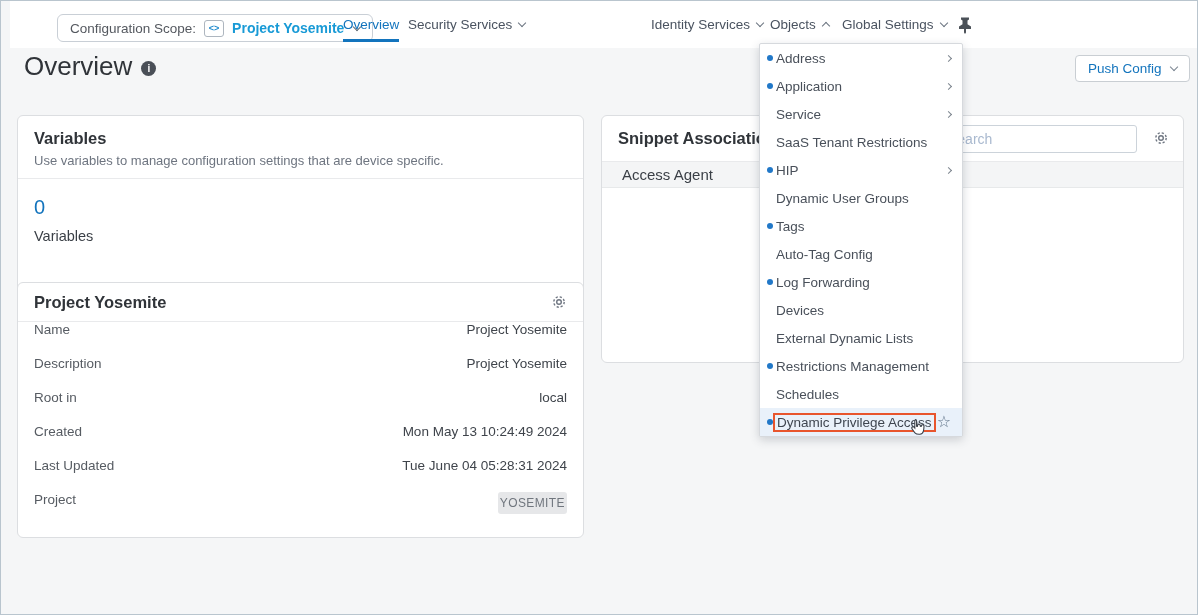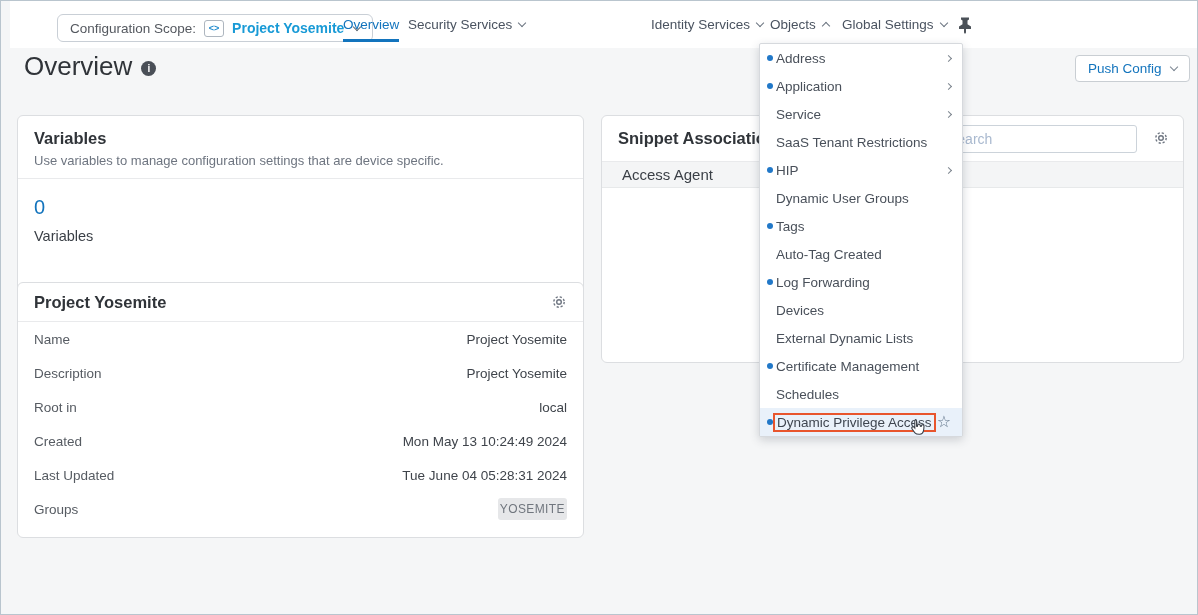--- a/index.html
+++ b/index.html
@@ -45,21 +45,21 @@
   .vars-card { left:16px; top:114px; width:567px; height:184px; }
   .vars-head { padding:13px 16px 10px; border-bottom:1px solid #e9eaec; }
   .vars-desc { margin-top:5px; font-size:13px; color:#6e7580; }
   .vars-body { padding:17px 16px; }
   .vars-count { font-size:20px; color:#1374bd; }
   .vars-count-label { margin-top:9px; font-size:14.5px; color:#3a3f46; }
 
   .proj-card { left:16px; top:281px; width:567px; height:256px; }
   .proj-head { height:39px; display:flex; align-items:center; justify-content:space-between;
                padding:0 16px; border-bottom:1px solid #e9eaec; }
-  .proj-row { height:34px; display:flex; align-items:center; justify-content:space-between; padding:0 16px;gap:13px; }
+  .proj-row { height:34px; display:flex; align-items:flex-start; justify-content:space-between; padding:0 16px;gap:13px; }
   .proj-label { font-size:13.5px; color:#565b62; }
   .proj-value { font-size:13.5px; color:#3f444b; }
   .badge { background:#e6e7e9; color:#70767e; font-size:12px; letter-spacing:.4px; padding:4px 2px; border-radius:3px; }
 
   .snip-card { left:600px; top:114px; width:583px; height:248px; }
   .snip-head { height:46px; border-bottom:1px solid #e9eaec; position:relative; }
   .snip-head .card-title { position:absolute; left:16px; top:13px; }
   .snip-search { position:absolute; left:335px; top:9px; width:200px; height:28px; border:1px solid #ccd3da;
                  border-radius:3px; padding:0 10px; font-size:14px; font-family:inherit; color:#3f444b; outline:none; }
   .snip-search::placeholder { color:#a9b9cf; }
@@ -168,21 +168,21 @@
     </div>
     <div class="proj-row">
       <span class="proj-label">Created</span>
       <span class="proj-value">Mon May 13 10:24:49 2024</span>
     </div>
     <div class="proj-row">
       <span class="proj-label">Last Updated</span>
       <span class="proj-value">Tue June 04 05:28:31 2024</span>
     </div>
     <div class="proj-row">
-      <span class="proj-label">Groups</span>
+      <span class="proj-label">Project</span>
       <span class="badge">YOSEMITE</span>
     </div>
   </div>
 
   <div class="card snip-card">
     <div class="snip-head">
       <span class="card-title">Snippet Associations</span>
       <input class="snip-search" placeholder="Search" style="">
       <span class="snip-gear gear-icon">
         <svg width="16" height="16" viewBox="0 0 16 16">
@@ -220,35 +220,35 @@
       <span class="chev-right"></span>
     </div>
     <div class="menu-item">
       <span>Dynamic User Groups</span>
     </div>
     <div class="menu-item">
       <span class="menu-dot"></span>
       <span>Tags</span>
     </div>
     <div class="menu-item">
-      <span>Auto-Tag Created</span>
+      <span>Auto-Tag Config</span>
     </div>
     <div class="menu-item">
       <span class="menu-dot"></span>
       <span>Log Forwarding</span>
     </div>
     <div class="menu-item">
       <span>Devices</span>
     </div>
     <div class="menu-item">
       <span>External Dynamic Lists</span>
     </div>
     <div class="menu-item">
       <span class="menu-dot"></span>
-      <span>Certificate Management</span>
+      <span>Restrictions Management</span>
     </div>
     <div class="menu-item">
       <span>Schedules</span>
     </div>
     <div class="menu-item hl">
       <span class="menu-dot"></span>
       <span class="hl-box">Dynamic Privilege Access</span>
       <span class="cursor-icon">
         <svg width="17" height="19" viewBox="0 0 17 19">
           <path d="M5.2 1.6c.8 0 1.4.6 1.4 1.4v5.2l.8.1.2-1c.1-.7.8-1.2 1.5-1.1.6.1 1 .5 1.1 1.1l.2 1 .8.1.2-.7c.2-.7.9-1.1 1.6-.9.6.2 1 .7 1 1.3 0 0-.1 3.4-.6 5.1-.4 1.7-1.7 3-3.5 3-2.3.1-3.6.1-4.7-1-1-1-3.2-4.4-3.2-4.4-.4-.5-.3-1.3.2-1.8.5-.5 1.3-.4 1.8.1l.8.9V3c0-.8.6-1.4 1.4-1.4z" fill="#ffffff" stroke="#3a4049" stroke-width="1.1"></path>

